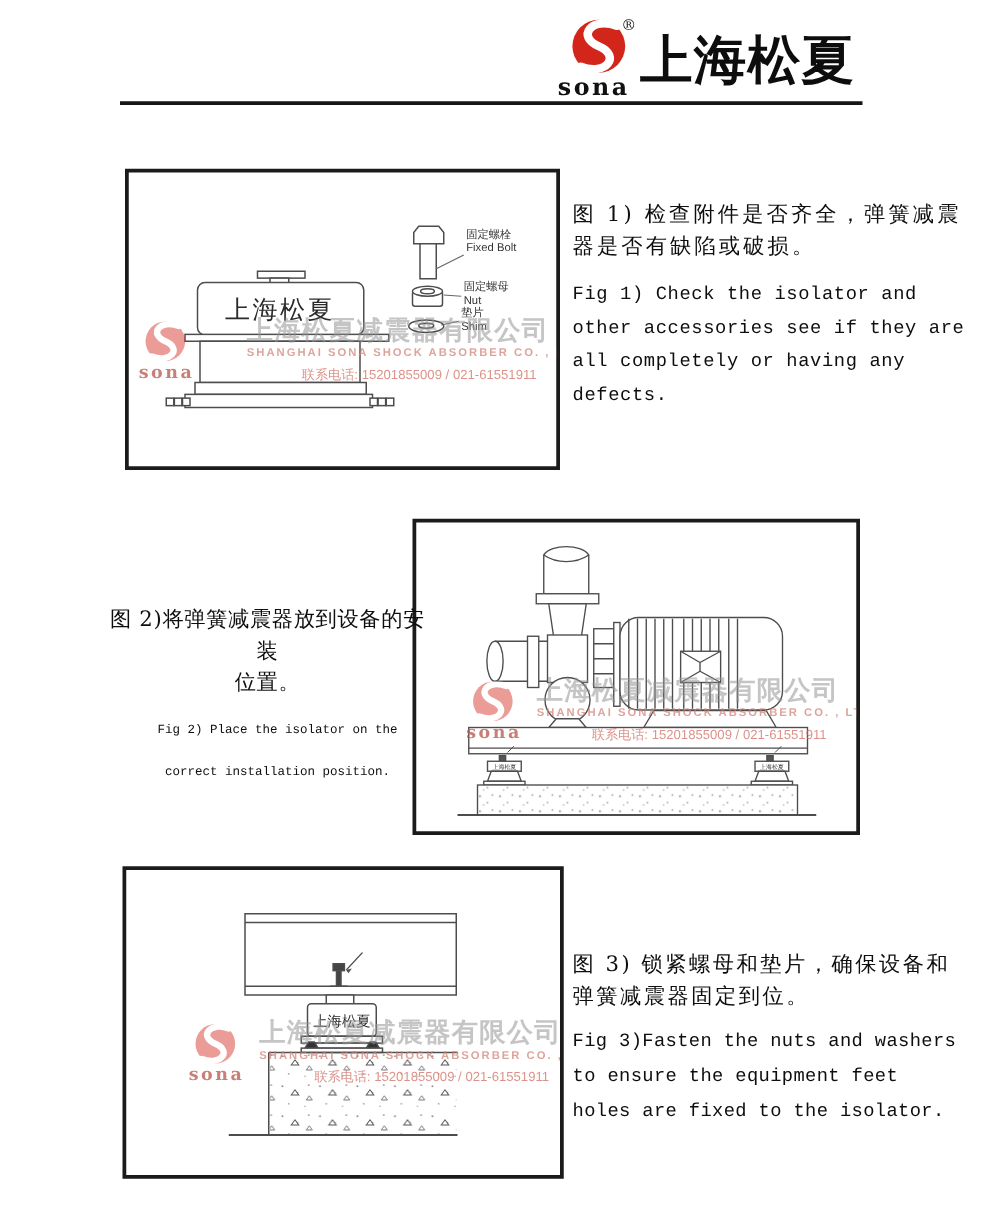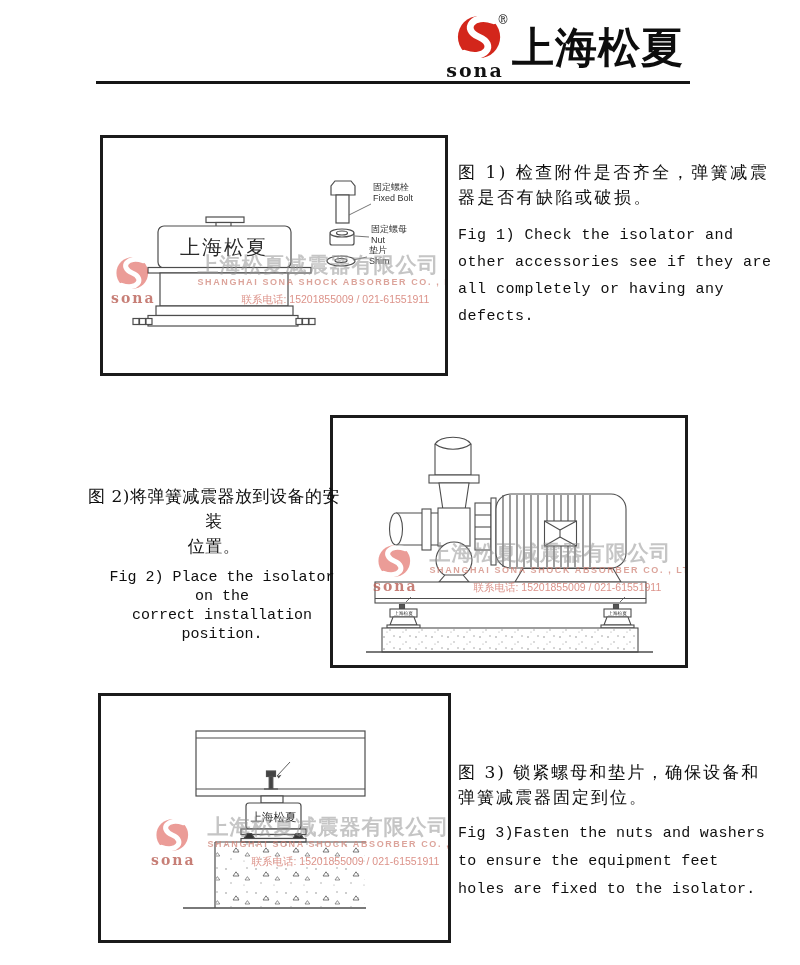--- a/index.html
+++ b/index.html
@@ -47,21 +47,21 @@
   .caption{position:absolute;}
   .caption .cn{white-space:pre-line;font-family:"DejaVu Serif",serif;
                font-size:17px;line-height:25px;color:#0e0e0e;margin:0;}
   .caption .en{white-space:pre-line;font-family:"Liberation Mono","DejaVu Sans Mono",monospace;
                color:#0e0e0e;margin:0;}
   #cap1{left:458px;top:160px;width:345px;}
   #cap1 .cn{letter-spacing:2.5px;}
   #cap1 .en{font-size:15px;line-height:27px;margin-top:12px;letter-spacing:.5px;}
   #cap2{left:88px;top:484px;width:252px;text-align:center;}
   #cap2 .cn{letter-spacing:.5px;}
-  #cap2 .en{font-size:15px;line-height:19px;margin-top:9px;margin-left:16px;}
+  #cap2 .en{font-size:10px;line-height:34px;margin-top:9px;margin-left:16px;}
   #cap3{left:458px;top:760px;width:348px;}
   #cap3 .cn{letter-spacing:2px;}
   #cap3 .en{font-size:15px;line-height:28px;margin-top:10px;letter-spacing:.3px;}
 
   .drawing text{font-family:"Liberation Sans",sans-serif;}
 </style>
 </head>
 <body>
 
 <div class="page">

